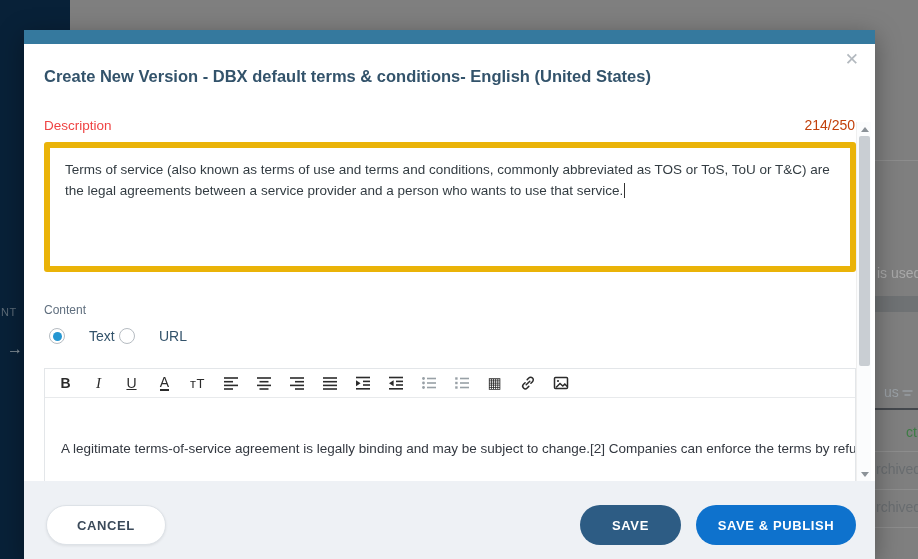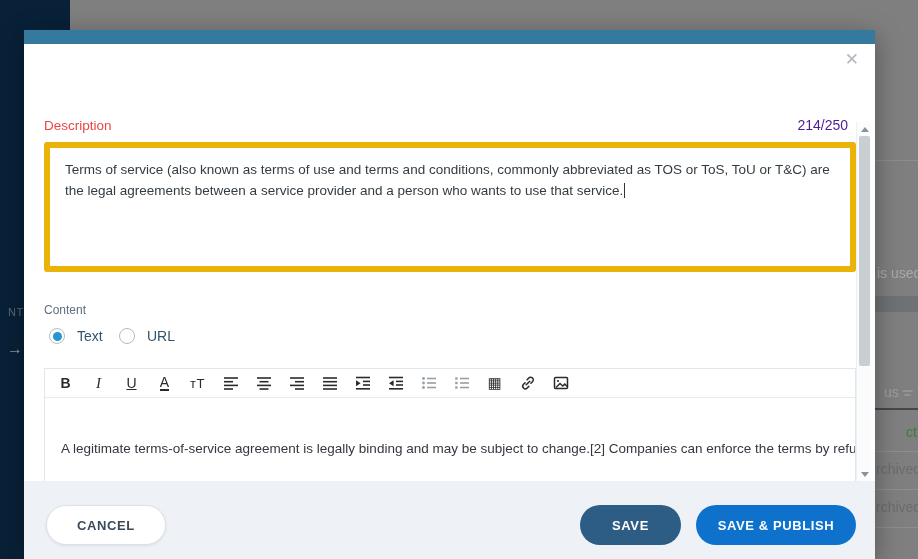--- a/index.html
+++ b/index.html
@@ -1,47 +1,47 @@
 <!DOCTYPE html>
 <html><head>
 <meta charset="utf-8">
 <style>
   * { margin:0; padding:0; box-sizing:border-box; }
   html,body { width:918px; height:559px; overflow:hidden; }
   body { position:relative; background:#7f7f7f; font-family:"Liberation Sans", sans-serif; }
 
   
   .sidebar { position:absolute; left:0; top:0; width:70px; height:559px; background:#082138; }
-  .sb-label { position:absolute; left:8px; top:306px; color:#5c6b77; font-size:11px; letter-spacing:.5px; }
+  .sb-label { position:absolute; left:1px; top:306px; color:#5c6b77; font-size:11px; letter-spacing:.5px; }
   .sb-arrow { position:absolute; left:7px; top:340px; color:#939da5; font-size:16px; cursor:pointer; }
 
   .frag { position:absolute; font-size:14px; white-space:nowrap; }
   .frag-line { position:absolute; left:875px; width:43px; height:1px; background:#8d8d8d; }
   .frag-band { position:absolute; left:875px; top:296px; width:43px; height:16px; background:#6f7274; }
   .frag-darkline { position:absolute; left:875px; top:408px; width:43px; height:2px; background:#44484d; }
   .filter-ic { display:inline-block; vertical-align:middle; margin-left:3px; }
 
   
   .modal { position:absolute; left:24px; top:30px; width:851px; height:529px; background:#ffffff;
            box-shadow:0 6px 24px rgba(0,0,0,.35); }
   .modal-topbar { position:absolute; left:0; top:0; width:851px; height:14px; background:#35799e; }
   .modal-close { position:absolute; right:16px; top:21px; color:#b3b9bf; font-size:17px; line-height:1;
                  cursor:pointer; font-weight:400; }
   .modal-title { position:absolute; left:20px; top:37px; color:#33536b; font-size:16.5px; font-weight:600; }
 
   .desc-label { position:absolute; left:20px; top:88px; color:#ef4444; font-size:13.5px; }
-  .desc-counter { position:absolute; right:27px; top:87px; color:#4c1d95; font-size:14px; }
+  .desc-counter { position:absolute; right:20px; top:87px; color:#c2410c; font-size:14px; }
   .desc-box { position:absolute; left:20px; top:112px; width:812px; height:130px;
               border:6px solid #eab308; border-radius:3px; padding:12px 15px;
               font-size:13.5px; line-height:1.55; color:#333c42; cursor:text; overflow:hidden; }
   .caret { display:inline-block; width:1px; height:15px; background:#333; vertical-align:-3px; margin-left:1px; }
 
   .content-label { position:absolute; left:20px; top:273px; color:#5f6e7e; font-size:12px; }
   .radio-row { position:absolute; left:20px; top:298px; height:20px; }
-  .radio-opt { position:absolute; top:0; display:flex; align-items:center; gap:12px; cursor:pointer; }
+  .radio-opt { position:absolute; top:0; display:flex; align-items:center; gap:24px; cursor:pointer; }
   .radio-opt.opt-text { left:5px; }
   .radio-opt.opt-url  { left:75px; }
   .radio-circle { width:16px; height:16px; border-radius:50%; border:1px solid #b6bcc2; background:#fff;
                   display:inline-flex; align-items:center; justify-content:center; }
   .radio-circle.checked .dot { width:9px; height:9px; border-radius:50%; background:#2596d1; }
   .radio-lbl { color:#33536b; font-size:14px; }
 
   
   .editor { position:absolute; left:20px; top:338px; width:812px; height:113px;
             border:1px solid #e3e6e9; border-bottom:none; overflow:hidden; background:#fff; }
@@ -101,20 +101,21 @@
 <div class="frag" style="left:906px; top:424px; color:#3e7c45;">ctive</div>
 <div class="frag-line" style="top:451px"></div>
 <div class="frag" style="left:876px; top:461px; color:#696d70;">rchived</div>
 <div class="frag-line" style="top:489px"></div>
 <div class="frag" style="left:876px; top:499px; color:#696d70;">rchived</div>
 <div class="frag-line" style="top:527px"></div>
 
 <div class="modal">
   <div class="modal-topbar"></div>
   <span class="modal-close">✕</span>
+  <h1 class="modal-title">Create New Version - DBX default terms &amp; conditions- English (United States)</h1>
 
   <div class="desc-label">Description</div>
   <div class="desc-counter">214/250</div>
   <div class="desc-box"><span>Terms of service (also known as terms of use and terms and conditions, commonly abbreviated as TOS or ToS, ToU or T&amp;C) are the legal agreements between a service provider and a person who wants to use that service.</span><span class="caret"></span></div>
 
   <div class="content-label">Content</div>
   <div class="radio-row">
     <div class="radio-opt opt-text">
       <span class="radio-circle checked">
           <span class="dot"></span>

